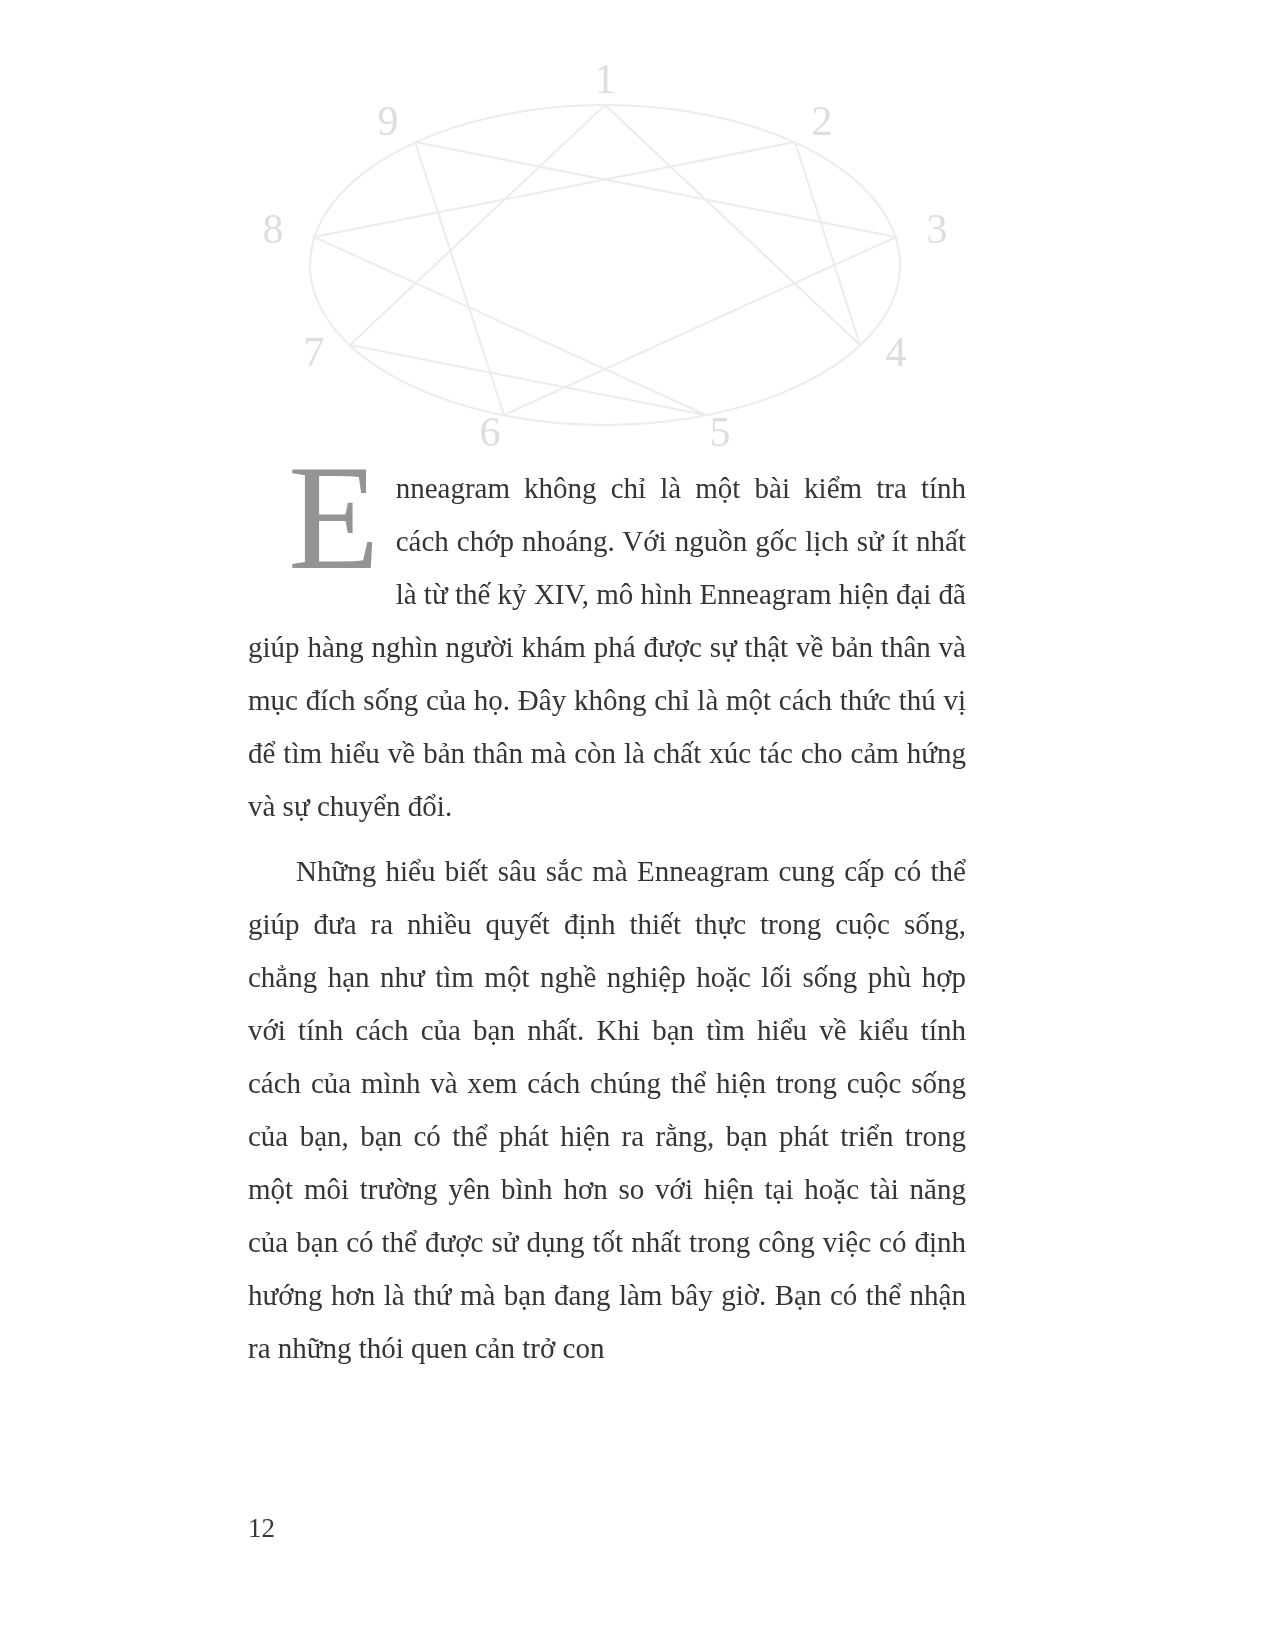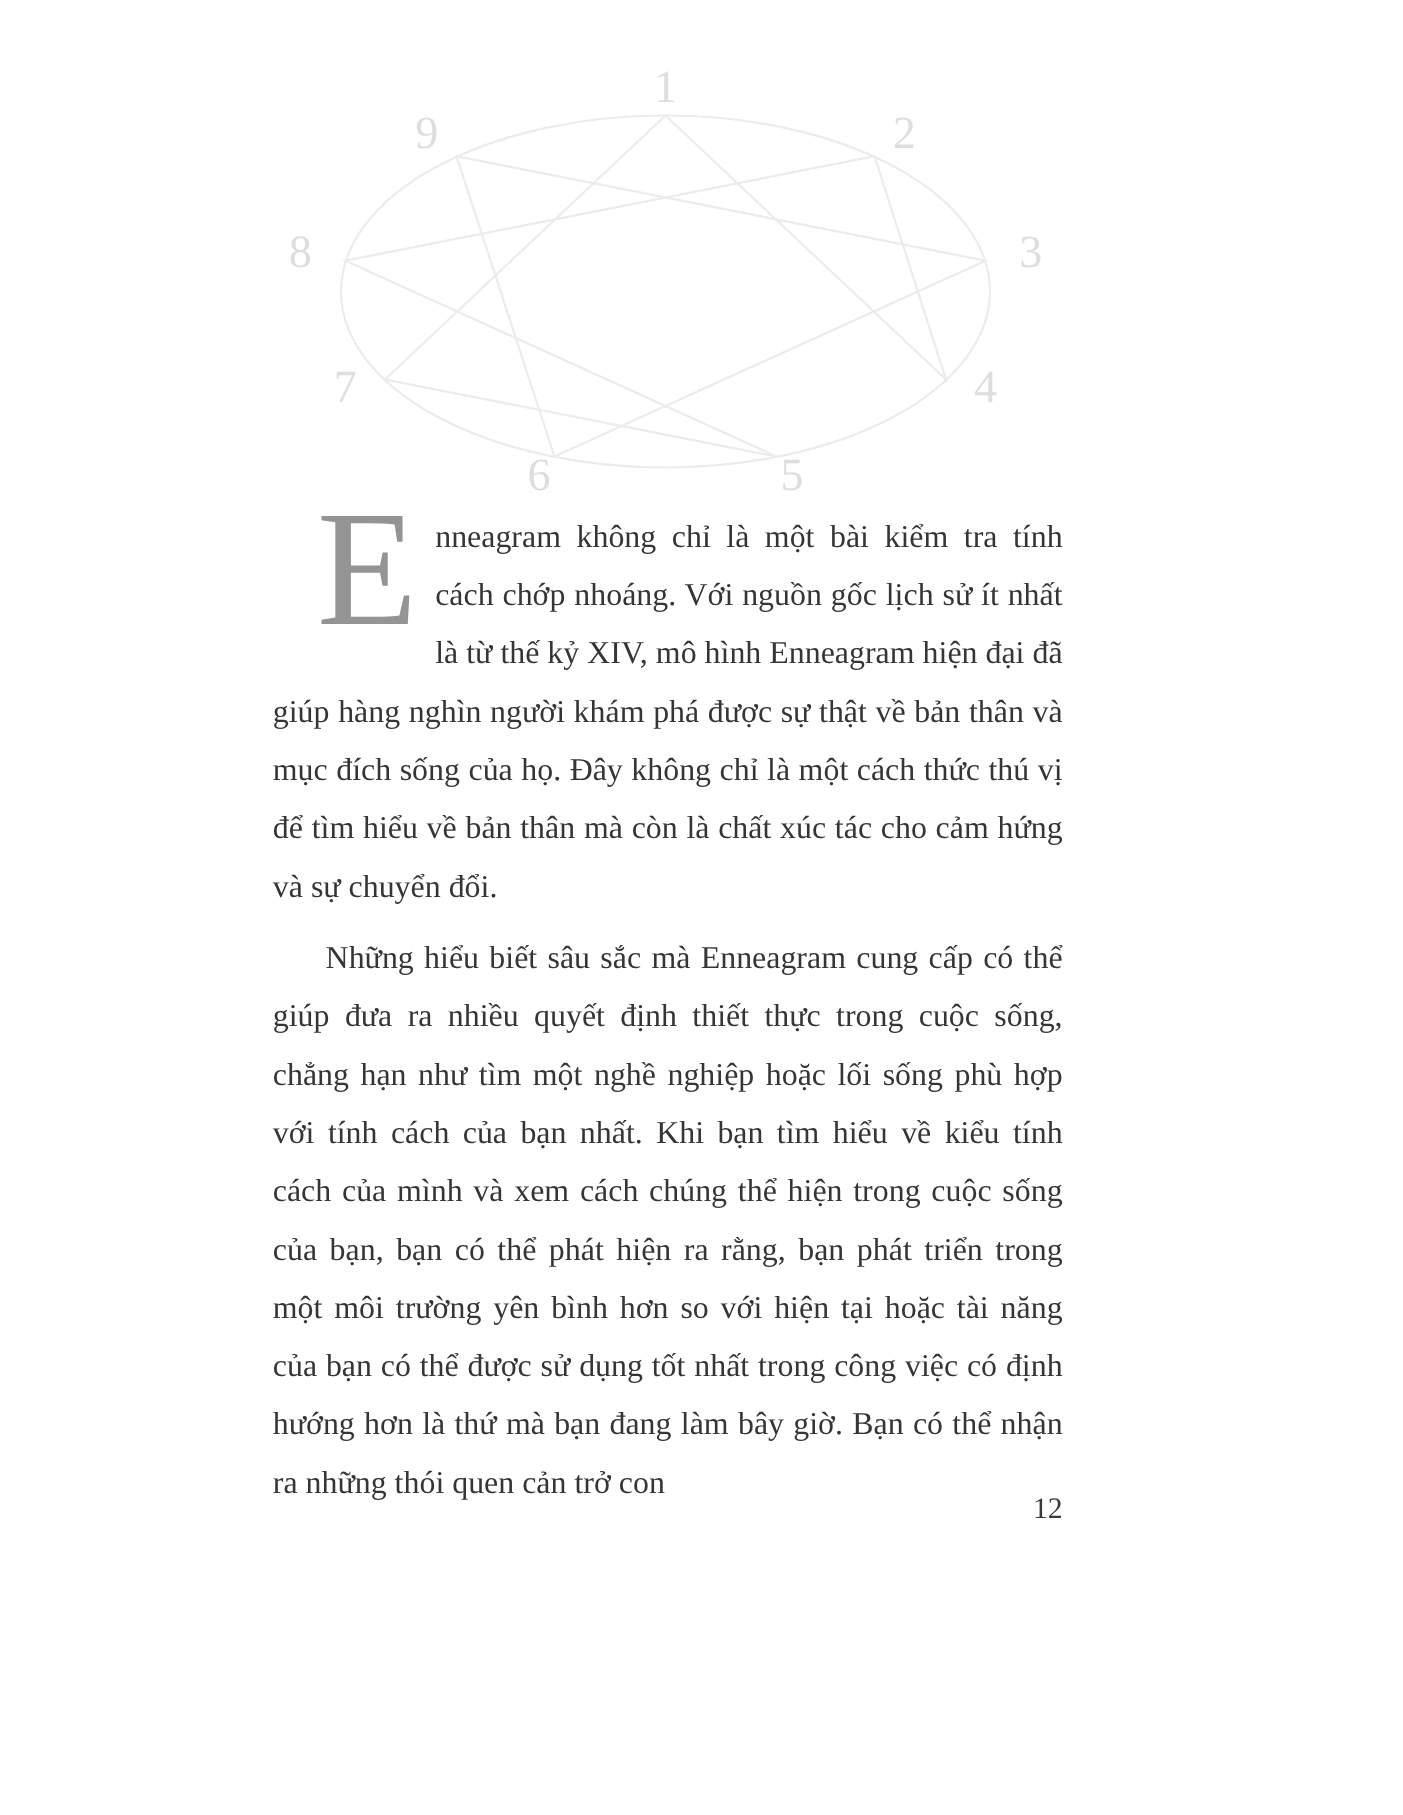--- a/index.html
+++ b/index.html
@@ -56,24 +56,24 @@
     float: left;
     font-size: 150px;
     line-height: 106px;
     height: 106px;
     margin: 2px 16px 0 40px;
     color: #949494;
   }
 
   .pagenum {
     position: absolute;
-    top: 1356px;
+    top: 1513px;
     left: 248px;
     width: 718px;
-    text-align: right;
+    text-align: left;
     font-size: 27px;
     color: #3a3a3a;
     z-index: 1;
   }
 </style>
 </head>
 <body>
 
 <div>
 

